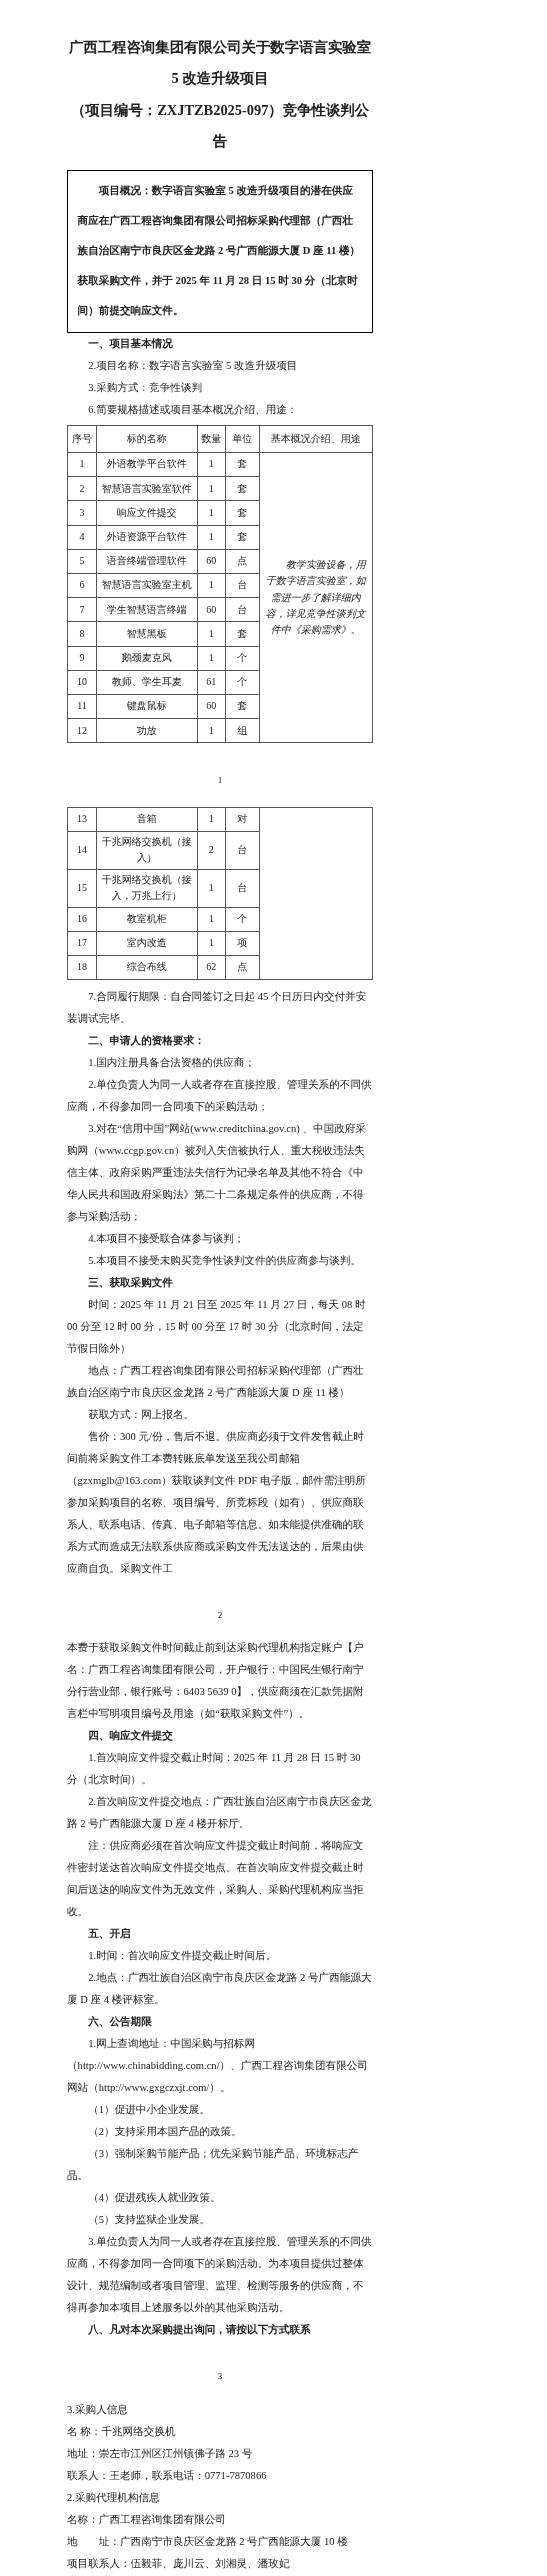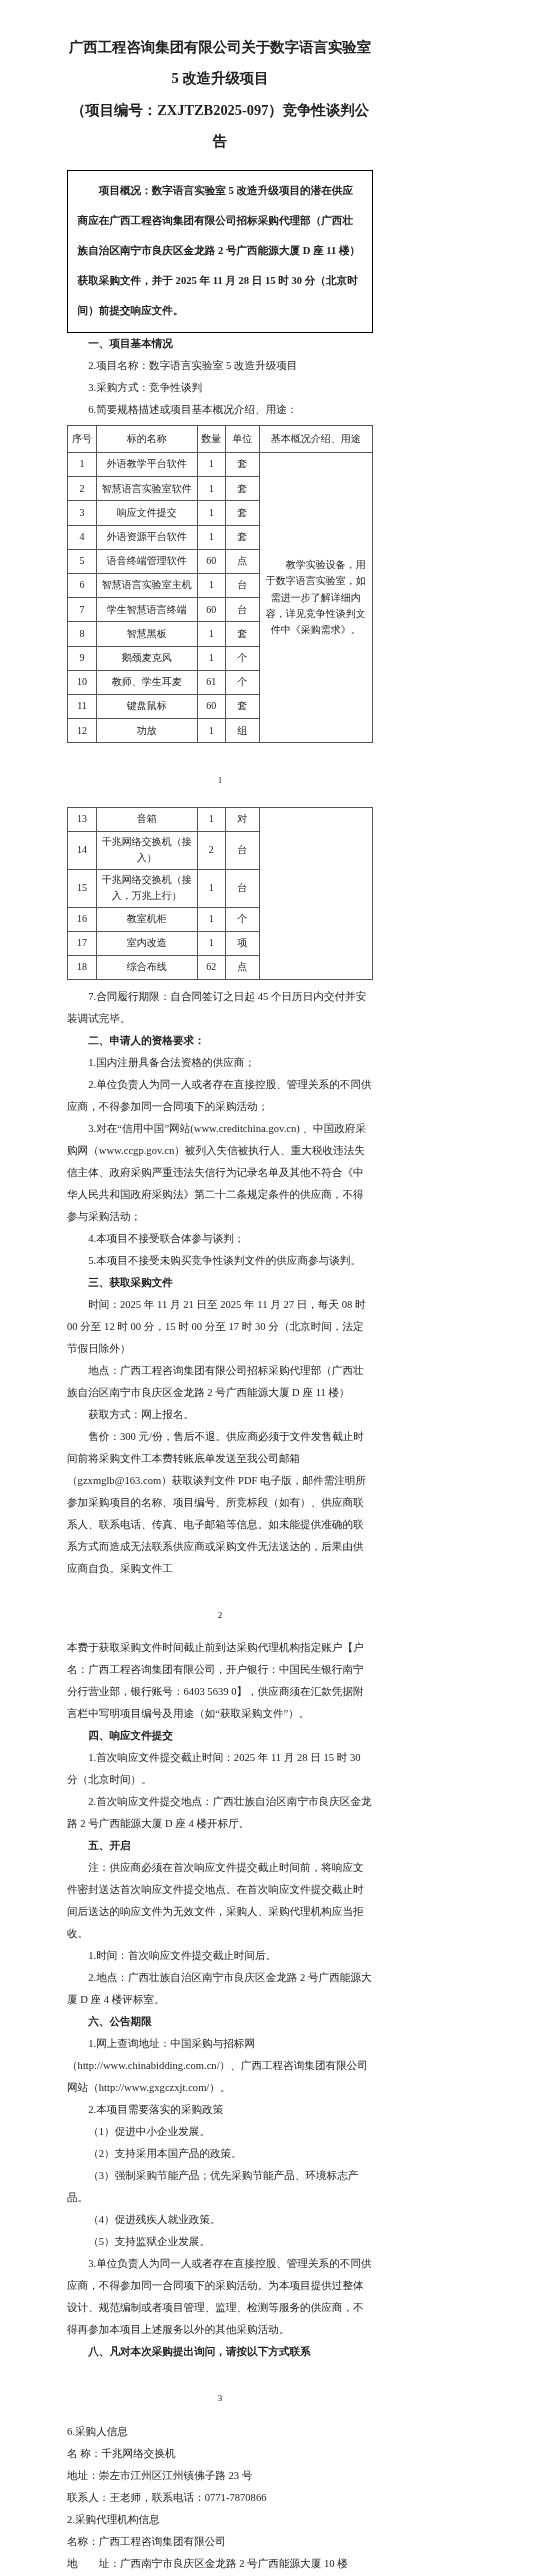--- a/index.html
+++ b/index.html
@@ -51,20 +51,21 @@
     line-height: 16.4px;
     overflow: hidden;
   }
   table.items th { height: 22px; }
   table.items td { height: 19px; }
   td.usage-cell {
     text-align: left;
     text-indent: 2em;
     line-height: 20.5px;
     padding: 0 6.8px;
+    font-style: italic;
   }
   .pagenum {
     text-align: center;
     font-size: 9px;
     line-height: 12.3px;
     padding: 29px 0 16.4px 0;
   }
   .sig { margin-top: 20.5px; }
   .sig p {
     margin: 0;
@@ -252,42 +253,41 @@
   <p class="para">获取方式：网上报名。</p>
   <p class="para">售价：300 元/份，售后不退。供应商必须于文件发售截止时间前将采购文件工本费转账底单发送至我公司邮箱（gzxmglb@163.com）获取谈判文件 PDF 电子版，邮件需注明所参加采购项目的名称、项目编号、所竞标段（如有）、供应商联系人、联系电话、传真、电子邮箱等信息。如未能提供准确的联系方式而造成无法联系供应商或采购文件无法送达的，后果由供应商自负。采购文件工</p>
 
   <div class="pagenum">2</div>
 
   <p class="para cont">本费于获取采购文件时间截止前到达采购代理机构指定账户【户名：广西工程咨询集团有限公司，开户银行：中国民生银行南宁分行营业部，银行账号：6403 5639 0】，供应商须在汇款凭据附言栏中写明项目编号及用途（如“获取采购文件”）。</p>
 
   <p class="para heading">四、响应文件提交</p>
   <p class="para">1.首次响应文件提交截止时间：2025 年 11 月 28 日 15 时 30 分（北京时间）。</p>
   <p class="para">2.首次响应文件提交地点：广西壮族自治区南宁市良庆区金龙路 2 号广西能源大厦 D 座 4 楼开标厅。</p>
+  <p class="para">注：供应商必须在首次响应文件提交截止时间前，将响应文件密封送达首次响应文件提交地点。在首次响应文件提交截止时间后送达的响应文件为无效文件，采购人、采购代理机构应当拒收。</p>
+
   <p class="para heading">五、开启</p>
-
-  <p class="para">注：供应商必须在首次响应文件提交截止时间前，将响应文件密封送达首次响应文件提交地点。在首次响应文件提交截止时间后送达的响应文件为无效文件，采购人、采购代理机构应当拒收。</p>
   <p class="para">1.时间：首次响应文件提交截止时间后。</p>
   <p class="para">2.地点：广西壮族自治区南宁市良庆区金龙路 2 号广西能源大厦 D 座 4 楼评标室。</p>
 
   <p class="para heading">六、公告期限</p>
 
   <p class="para">1.网上查询地址：中国采购与招标网（http://www.chinabidding.com.cn/）、广西工程咨询集团有限公司网站（http://www.gxgczxjt.com/）。</p>
-  <p class="para">2.本项目需要落实的采购政策</p>
   <p class="para">（1）促进中小企业发展。</p>
   <p class="para">（2）支持采用本国产品的政策。</p>
   <p class="para">（3）强制采购节能产品；优先采购节能产品、环境标志产品。</p>
   <p class="para">（4）促进残疾人就业政策。</p>
   <p class="para">（5）支持监狱企业发展。</p>
   <p class="para">3.单位负责人为同一人或者存在直接控股、管理关系的不同供应商，不得参加同一合同项下的采购活动。为本项目提供过整体设计、规范编制或者项目管理、监理、检测等服务的供应商，不得再参加本项目上述服务以外的其他采购活动。</p>
 
   <p class="para heading">八、凡对本次采购提出询问，请按以下方式联系</p>
 
   <div class="pagenum">3</div>
 
-  <p class="para cont">6.采购人信息</p>
+  <p class="para cont">3.采购人信息</p>
   <p class="para cont">名 称：千兆网络交换机</p>
   <p class="para cont">地址：崇左市江州区江州镇佛子路 23 号</p>
   <p class="para cont">联系人：王老师，联系电话：0771-7870866</p>
   <p class="para cont">2.采购代理机构信息</p>
   <p class="para cont">名称：广西工程咨询集团有限公司</p>
   <p class="para cont">地　　址：广西南宁市良庆区金龙路 2 号广西能源大厦 10 楼</p>
   <p class="para cont">项目联系人：伍毅菲、庞川云、刘湘灵、潘玫妃</p>
   <p class="para cont">联系电话：0771-2231082</p>
 
   <div class="sig">

